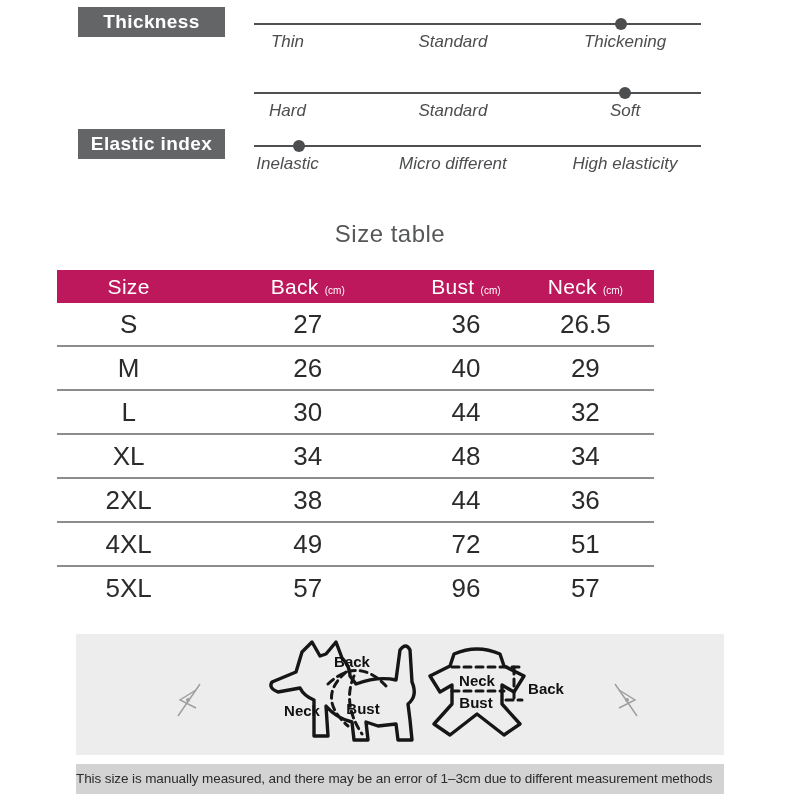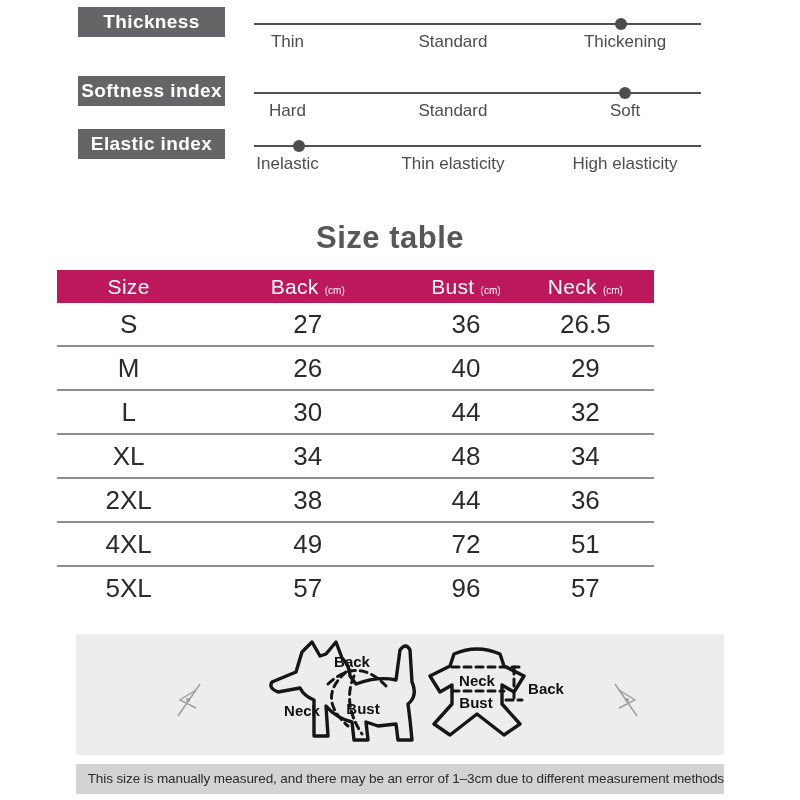--- a/index.html
+++ b/index.html
@@ -8,36 +8,36 @@
     font-family:"Liberation Sans", sans-serif;color:#2a2a2a;overflow:hidden;
   }
   
   .index-row{position:absolute;left:0;width:800px;height:64px;}
   .row-0{top:7px;} .row-1{top:76px;} .row-2{top:129px;padding-left:47px;}
   .index-label{
     position:absolute;left:78px;top:0;width:147px;height:30px;line-height:30px;
     background:#646567;color:#ffffff;text-align:center;font-size:19px;font-weight:bold;
     letter-spacing:.4px;box-sizing:border-box;
   }
-  .slider{position:absolute;left:254px;top:0;width:447px;height:60px;}
+  .slider{position:absolute;left:254px;top:0;width:447px;height:60px;font-style:italic;}
   .track{position:absolute;left:0;top:16px;width:100%;height:2px;background:#4f5052;}
   .dot{
     position:absolute;top:11px;width:12px;height:12px;border-radius:50%;
     background:#4c4d4f;transform:translateX(-50%);
   }
   .ticks{position:absolute;left:0;top:25px;width:100%;height:24px;}
   .ticks span{
     position:absolute;transform:translateX(-50%);font-size:17px;color:#4c4d4f;
     white-space:nowrap;
   }
   .t0{left:7.5%;} .t1{left:44.5%;} .t2{left:83%;}
   
   .title{
     position:absolute;left:0;top:220px;width:780px;margin:0;text-align:center;
-    font-size:31px;font-weight:bold;color:#565759;letter-spacing:.5px;
+    font-size:24px;font-weight:normal;color:#565759;letter-spacing:.5px;
   }
   
   table.size-table{
     position:absolute;left:57px;top:270px;width:597px;border-collapse:collapse;
     table-layout:fixed;
   }
   table.size-table th{
     background:#be185d;color:#ffffff;height:31px;font-size:21px;font-weight:normal;
     text-align:center;letter-spacing:.3px;
   }
@@ -53,60 +53,59 @@
   .arrow line,.arrow polyline{stroke:#9e9e9e;stroke-width:1.4;fill:none;}
   .arrow circle{fill:#9e9e9e;}
   svg.dog{position:absolute;left:186px;top:4px;}
   svg.garment{position:absolute;left:352px;top:8px;}
   .outline{fill:none;stroke:#161616;stroke-width:3.4;stroke-linejoin:round;stroke-linecap:round;}
   .dashed{fill:none;stroke:#161616;stroke-width:3;stroke-dasharray:7 5;stroke-linecap:round;}
   .diagram-text{font-size:15px;font-weight:bold;fill:#111111;text-anchor:middle;}
   
   .note{
     position:absolute;left:76px;top:764px;width:648px;height:30px;line-height:30px;
-    background:#d3d3d4;text-align:right;font-size:13.5px;color:#2b2b2b;letter-spacing:-.1px;
+    background:#d3d3d4;text-align:left;font-size:13.5px;color:#2b2b2b;letter-spacing:-.1px;
   }
 </style>
 </head>
 <body>
 
 <div class="index-row row-0">
   <div class="index-label">Thickness index</div>
   <div class="slider">
     <div class="track"></div>
     <div class="dot" style="left: 82%;"></div>
     <div class="ticks">
       <span class="t0">Thin</span>
       <span class="t1">Standard</span>
       <span class="t2">Thickening</span>
     </div>
   </div>
 </div>
 
 <div class="index-row row-1">
-  <div class="index-label">Softness index</div>
   <div class="slider">
     <div class="track"></div>
     <div class="dot" style="left: 83%;"></div>
     <div class="ticks">
       <span class="t0">Hard</span>
       <span class="t1">Standard</span>
       <span class="t2">Soft</span>
     </div>
   </div>
 </div>
 
 <div class="index-row row-2">
   <div class="index-label">Elastic index</div>
   <div class="slider">
     <div class="track"></div>
     <div class="dot" style="left: 10%;"></div>
     <div class="ticks">
       <span class="t0">Inelastic</span>
-      <span class="t1">Thin elasticity</span>
+      <span class="t1">Micro different</span>
       <span class="t2">High elasticity</span>
     </div>
   </div>
 </div>
 
 <h1 class="title">Size table</h1>
 
 <table class="size-table">
   <colgroup>
       <col style="width:24%">

